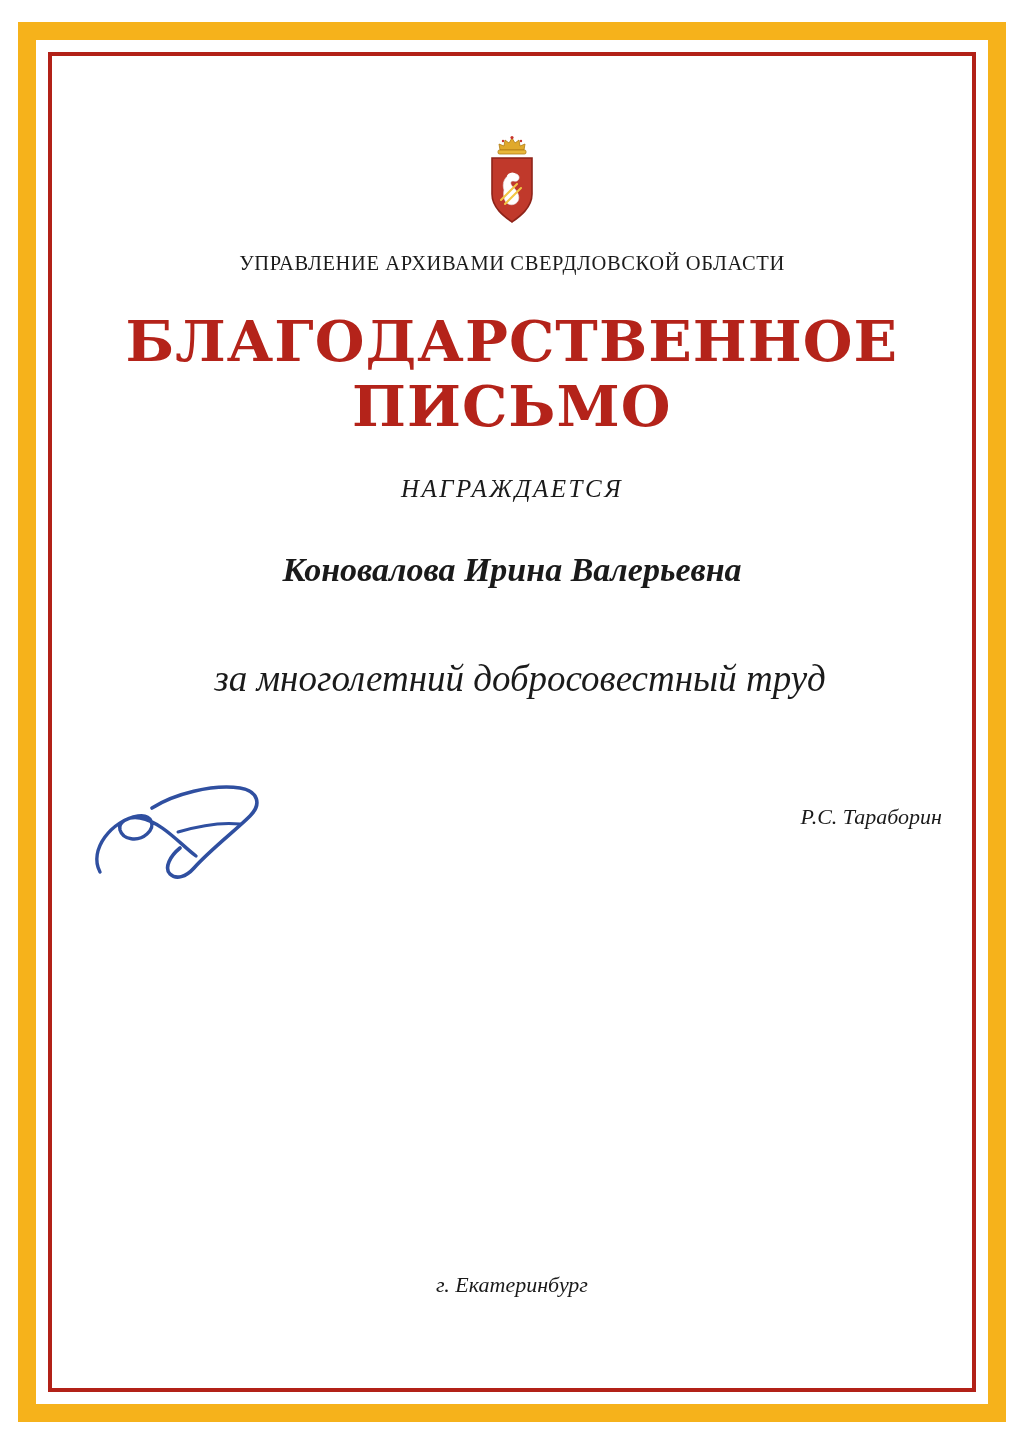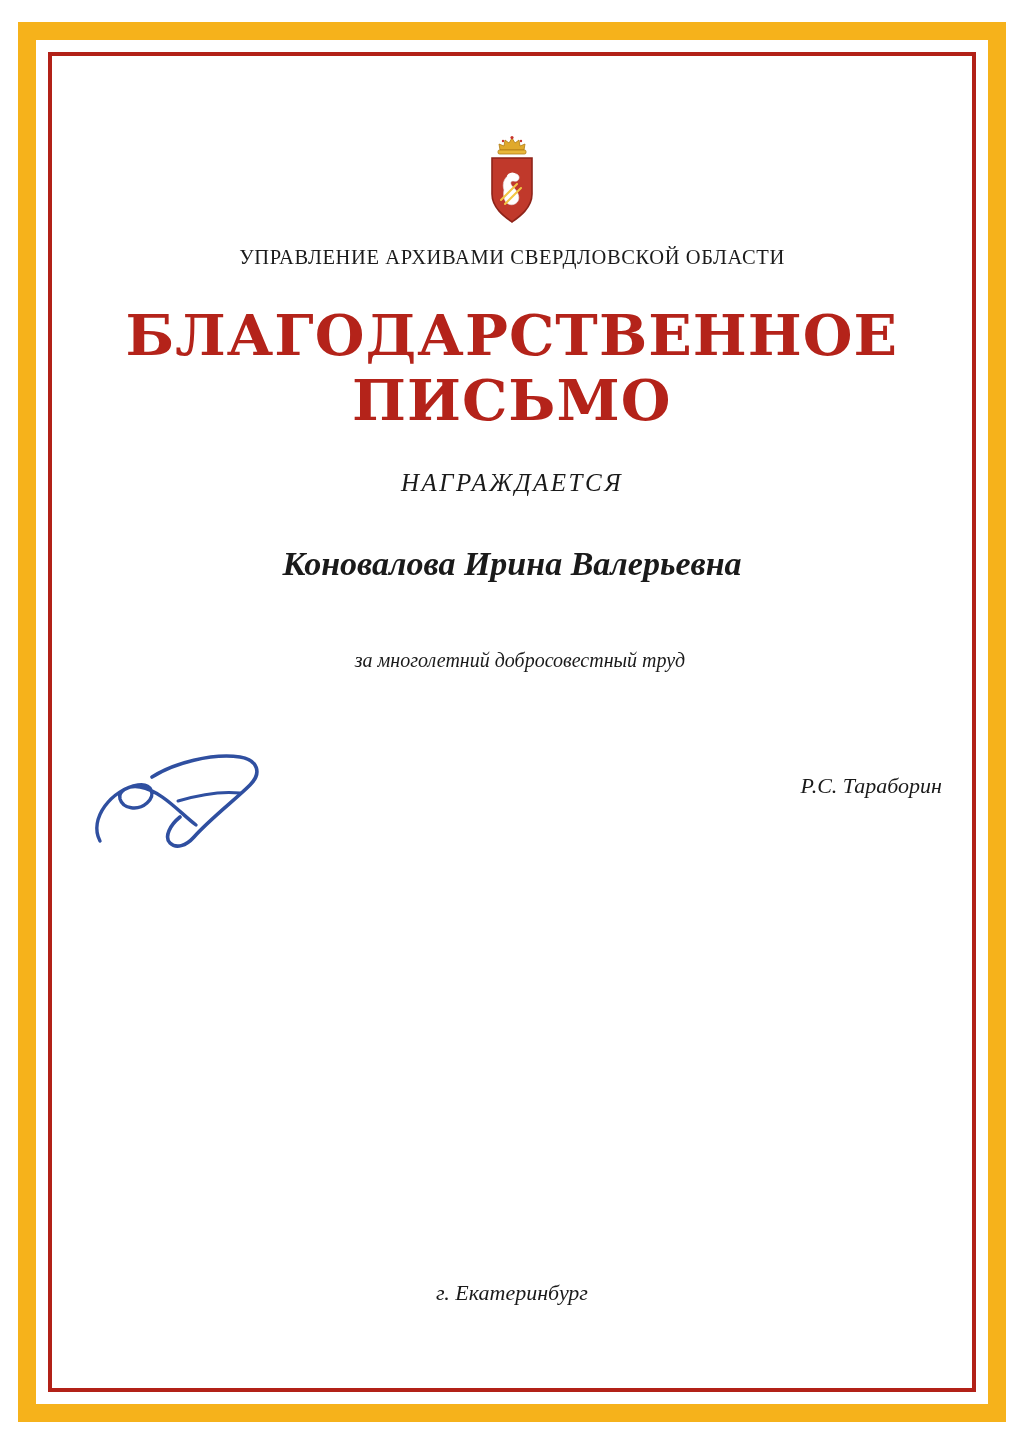--- a/index.html
+++ b/index.html
@@ -55,21 +55,21 @@
 
   
   .coat {
     margin-top: 72px;
     width: 66px;
     height: 88px;
   }
 
   
   .org-line {
-    margin-top: 22px;
+    margin-top: 28px;
     font-size: 20.5px;
     letter-spacing: 0.6px;
     color: #1b1b1b;
     text-align: center;
     font-family: "Liberation Serif", serif;
   }
 
   
   .title {
     margin-top: 34px;
@@ -114,21 +114,21 @@
   .position .org {
     display: block;
     font-size: 21px;
   }
 
   
   .reason {
     margin-top: 62px;
     text-align: center;
     font-style: italic;
-    font-size: 20px;
+    font-size: 37px;
     line-height: 1.5;
     margin-left: 16px;
   }
 
   
   .sign-row {
     margin-top: 92px;
     width: 100%;
     display: flex;
     align-items: flex-start;
@@ -154,21 +154,21 @@
     font-size: 22px;
     padding-top: 6px;
     text-align: right;
   }
 
   
   .footer {
     position: absolute;
     left: 0;
     right: 0;
-    bottom: 70px;
+    bottom: 78px;
     text-align: center;
     font-style: italic;
     font-size: 22px;
     line-height: 1.55;
   }
   .footer .year { display: block; }
 </style>
 </head>
 <body>
 

